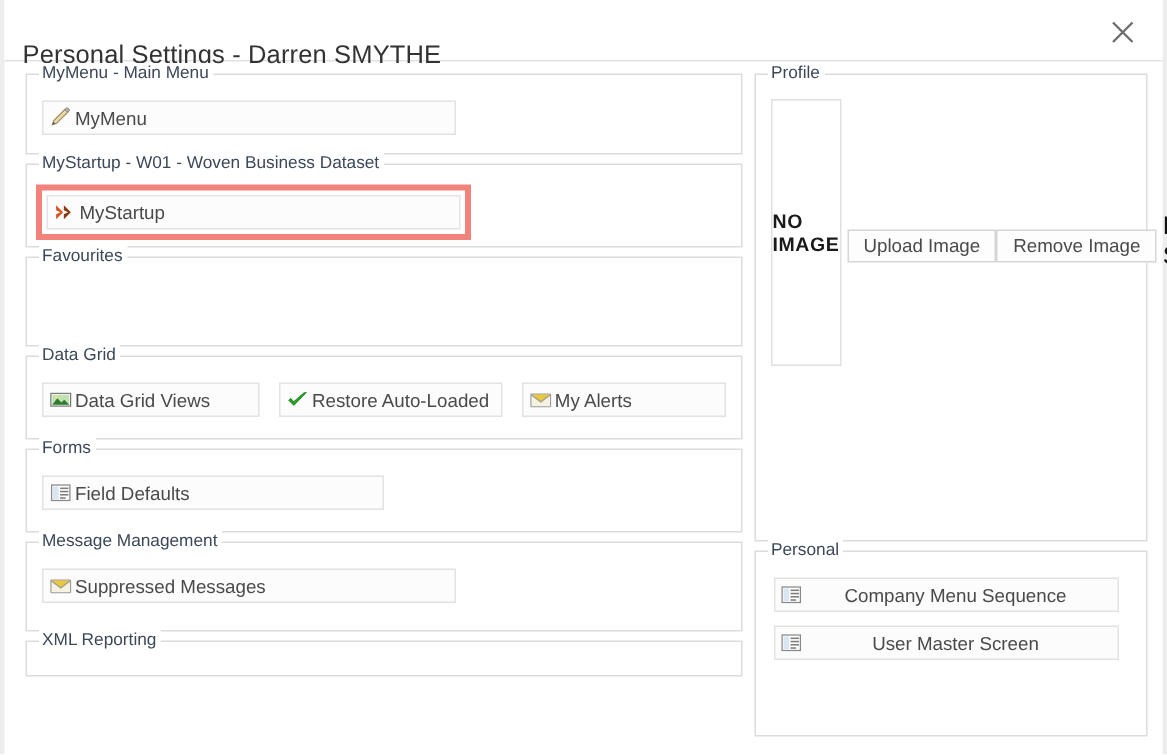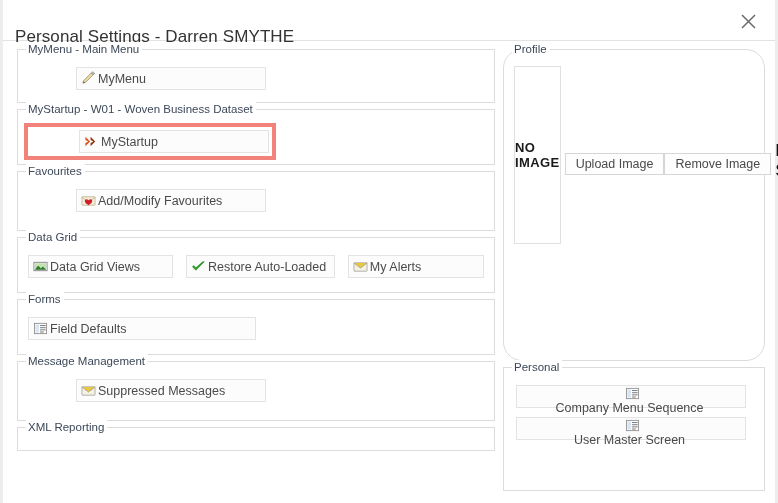--- a/index.html
+++ b/index.html
@@ -89,21 +89,21 @@
     padding: 0 4px;
     font-size: 12.5px;
     color: #4a4a4a;
     cursor: pointer;
     overflow: hidden;
     white-space: nowrap;
   }
   .flatbtn .ic { flex: 0 0 auto; margin-right: 2px; display: flex; align-items: center; }
   .flatbtn .lbl { overflow: hidden; text-overflow: clip; }
 
-  .w-wide  { width: 190px; margin-left: 48px; }
+  .w-wide  { width: 276px; }
   .w-dg1   { width: 148px; }
   .w-dg2   { width: 152px; margin-left: 13px; }
   .w-dg3   { width: 139px; margin-left: 13px; }
   .w-f1    { width: 228px; }
   .w-f2    { width: 200px; margin-left: 32px; }
 
   
   .hl-wrap {
     position: relative;
     display: inline-block;
@@ -162,35 +162,34 @@
     border: 1px solid #e3e3e3;
     background: #fcfcfc;
     display: flex;
     align-items: center;
     font-size: 12.5px;
     color: #4a4a4a;
     cursor: pointer;
     margin-bottom: 9px;
     padding-left: 3px;
     white-space: nowrap;
-    flex-direction: column;
   }
   .pers-btn .ic { flex: 0 0 auto; display: flex; align-items: center; }
   .pers-btn .lbl { flex: 1 1 auto; text-align: center; padding-right: 6px; }
   .pers-body { padding: 17px 0 10px 12px; }
 
   
   .h-mymenu     { height: 54px; }
   .h-mystartup  { height: 56px; }
   .h-fav        { height: 60px; }
   .h-dg         { height: 56px; }
   .h-forms      { height: 56px; }
   .h-msg        { height: 60px; }
   .h-xml        { height: 24px; }
-  .h-profile    { height: 312px; border-radius: 19px; }
+  .h-profile    { height: 312px; }
   .h-personal   { height: 124px; }
 </style>
 </head>
 <body>
 
 <div id="app">
 
   <div class="titlebar">
     <div class="title">Personal Settings - Darren SMYTHE</div>
     <div class="close-btn">
@@ -232,34 +231,20 @@
               </svg>
             </span>
             <span class="lbl">MyStartup</span>
           </div>
         </div>
       </div>
     </div>
 
     <div class="panel h-fav">
       <div class="legend">Favourites</div>
-      <div class="panel-body">
-        <div class="btnrow">
-          <div class="flatbtn w-wide">
-            <span class="ic">
-              <svg width="15" height="15" viewBox="0 0 16 16" aria-hidden="true">
-                <rect x="1" y="4" width="14" height="9" rx=".5" fill="#f5efdc" stroke="#b9ab85" stroke-width=".8"></rect>
-                <path d="M1 4.5 L8 9.5 L15 4.5" fill="none" stroke="#b9ab85" stroke-width=".8"></path>
-                <path d="M8 7.8 c-1.6-2 -4-1 -4 1.1 c0 1.6 2.3 3.1 4 4.1 c1.7-1 4-2.5 4-4.1 c0-2.1 -2.4-3.1 -4-1.1 z" fill="#cf1f2b"></path>
-              </svg>
-            </span>
-            <span class="lbl">Add/Modify Favourites</span>
-          </div>
-        </div>
-      </div>
     </div>
 
     <div class="panel h-dg">
       <div class="legend">Data Grid</div>
       <div class="panel-body">
         <div class="btnrow">
           <div class="flatbtn w-dg1">
             <span class="ic">
               <svg width="15" height="15" viewBox="0 0 16 16" aria-hidden="true">
                 <rect x="1" y="3.5" width="14" height="9" fill="#ffffff" stroke="#7a7a7a" stroke-width=".9"></rect>

